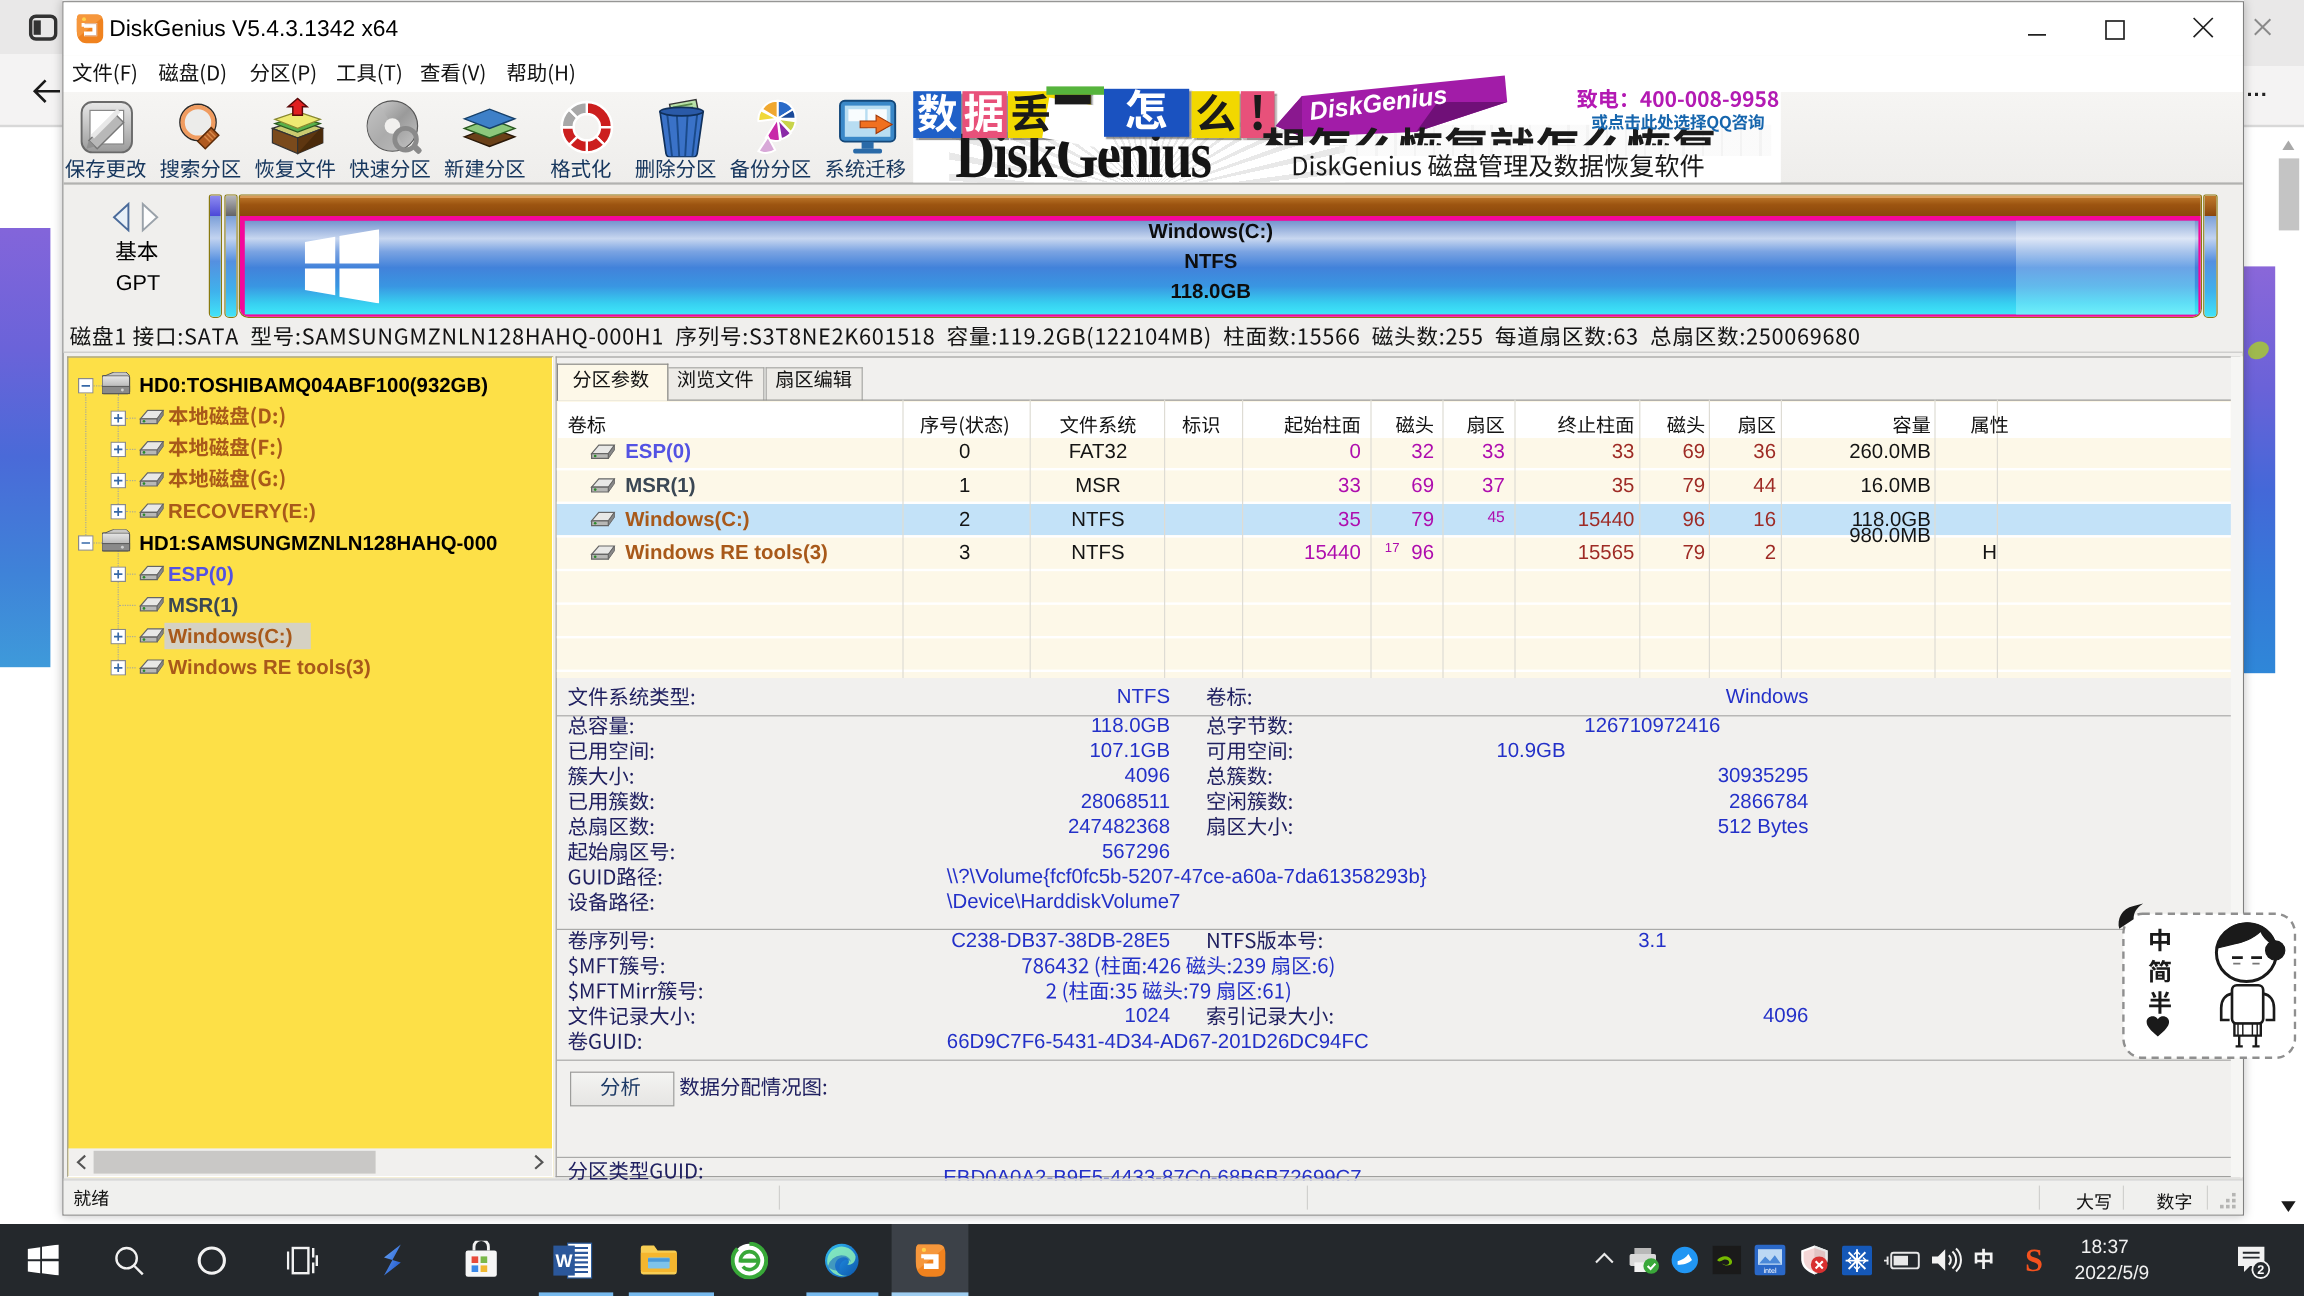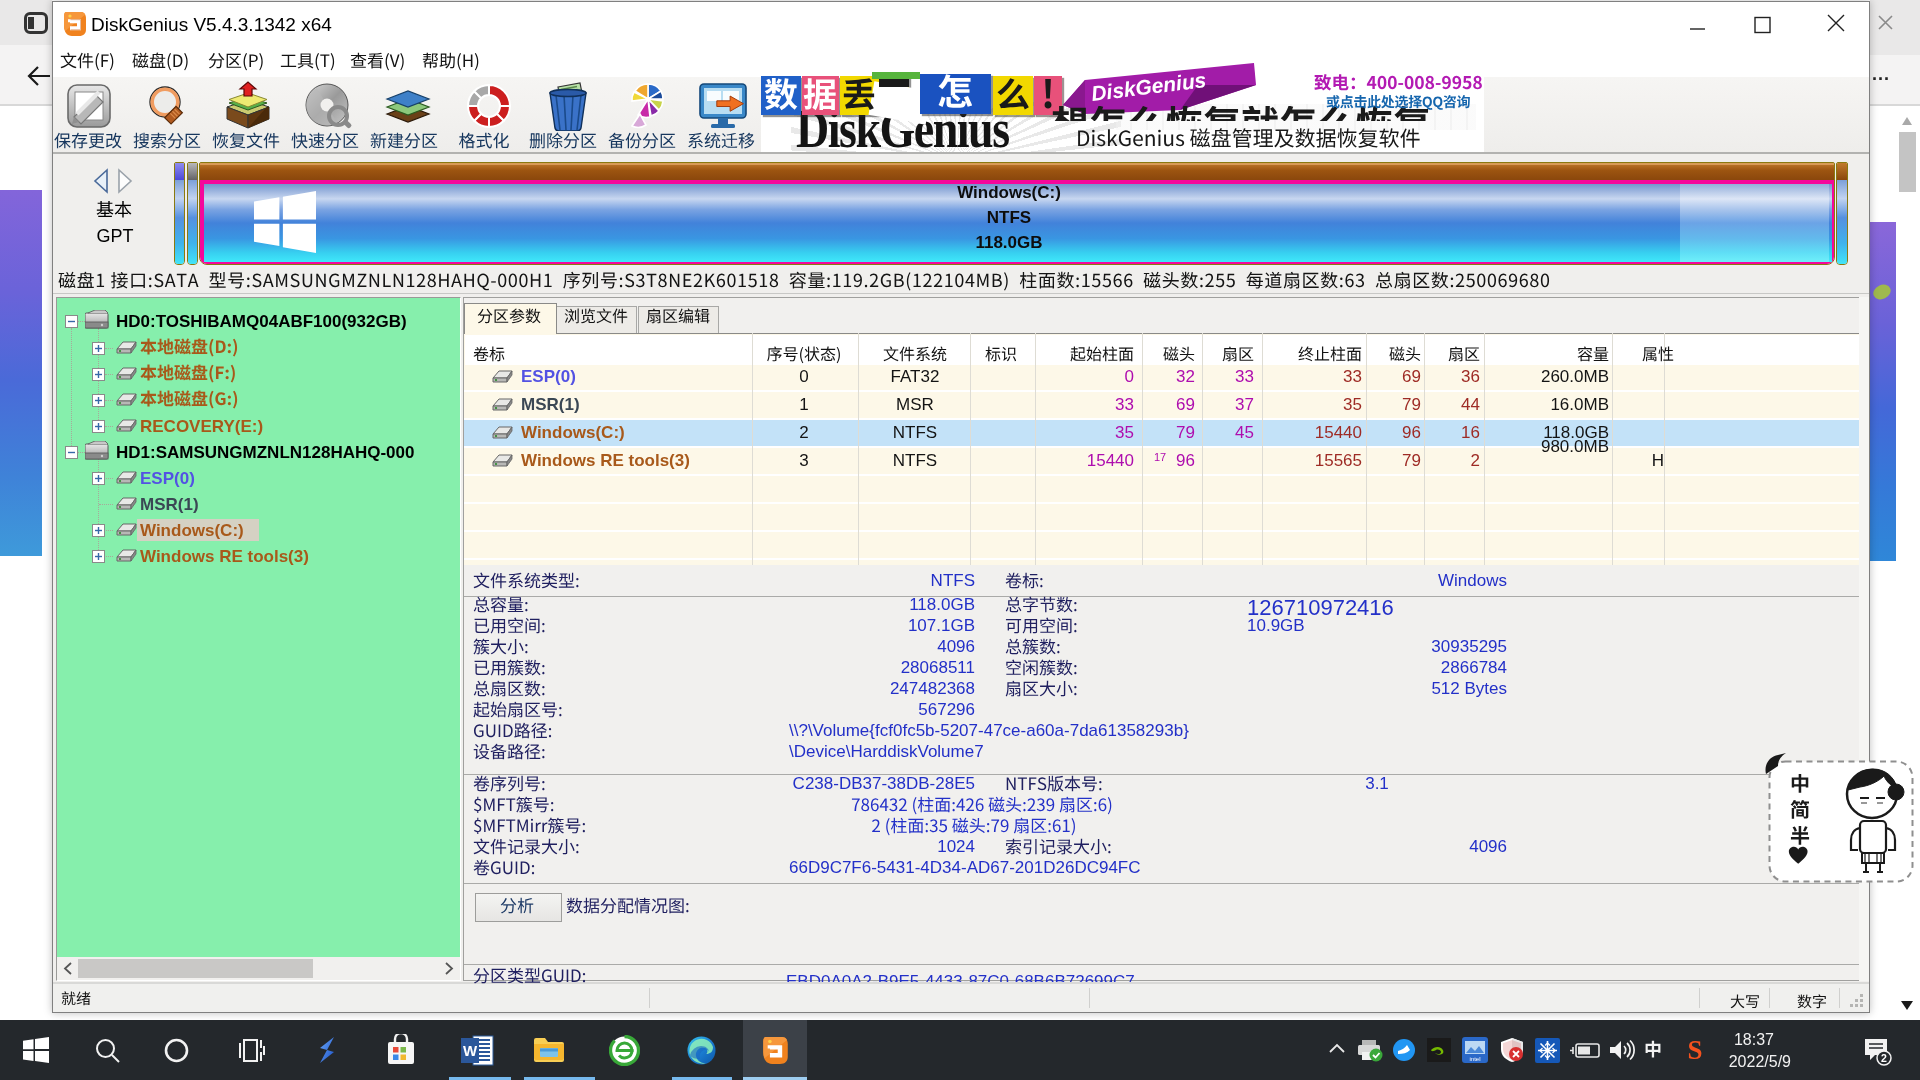--- a/index.html
+++ b/index.html
@@ -234,21 +234,21 @@
   <div class="a" style="left:1783px;top:160px;width:12px;height:103px;border:1px solid #8a7a10;border-radius:2px 2px 4px 4px;overflow:hidden">
     <div class="a" style="left:0;top:0;width:100%;height:17px;background:linear-gradient(#c07a2c,#8a470c)"></div>
     <div class="a" style="left:0;top:17px;width:100%;height:84px;background:linear-gradient(180deg,#7b9fd8 0%,#c2d3f0 22%,#5590e0 45%,#3fb2ec 75%,#41e4f8 100%)"></div>
   </div>
 
   <div class="a b" style="left:392px;top:178px;width:1128px;text-align:center;font-size:17px;line-height:25px;color:#0d0d0d">Windows(C:)<br>NTFS<br>118.0GB</div>
 
   <div class="a" style="left:0;top:264px;width:1816px;height:28px;background:#f0efed"></div>
   <div class="a" style="left:0;top:291px;width:1816px;height:1px;background:#c8c8c6"></div>
 
-  <div class="a" style="left:3px;top:295px;width:405px;height:684px;background:#86efac;border:1px solid #9a9a98;border-right-color:#fff;border-bottom-color:#fff">
+  <div class="a" style="left:3px;top:295px;width:405px;height:684px;background:#fde047;border:1px solid #9a9a98;border-right-color:#fff;border-bottom-color:#fff">
 
 <svg width="0" height="0" style="position:absolute">
   <defs>
     <g id="hdicon">
       <rect x="0" y="3" width="23" height="15" rx="1.5" fill="url(#hdg)" stroke="#555" stroke-width="1"></rect>
       <rect x="0" y="12" width="23" height="6" fill="#8a8a8a" stroke="#555" stroke-width=".8"></rect>
       <circle cx="17" cy="15" r="1.2" fill="#cfcfcf"></circle>
       <path d="M3 3L10 0h10l3 3" fill="#c8c8c8" stroke="#555" stroke-width=".8"></path>
     </g>
     <g id="pticon">
@@ -434,21 +434,21 @@
 <div class="a" style="left:1046px;top:70px;width:100px;text-align:right;font-size:17px;color:#141414">260.0MB</div>
 <div class="a" style="left:571px;top:98px;width:100px;text-align:right;font-size:17px;color:#ae0dae">33</div>
 <div class="a" style="left:632px;top:98px;width:100px;text-align:right;font-size:17px;color:#ae0dae">69</div>
 <div class="a" style="left:691px;top:98px;width:100px;text-align:right;font-size:17px;color:#ae0dae">37</div>
 <div class="a" style="left:799px;top:98px;width:100px;text-align:right;font-size:17px;color:#9e2b25">35</div>
 <div class="a" style="left:858px;top:98px;width:100px;text-align:right;font-size:17px;color:#9e2b25">79</div>
 <div class="a" style="left:917px;top:98px;width:100px;text-align:right;font-size:17px;color:#9e2b25">44</div>
 <div class="a" style="left:1046px;top:98px;width:100px;text-align:right;font-size:17px;color:#141414">16.0MB</div>
 <div class="a" style="left:571px;top:126px;width:100px;text-align:right;font-size:17px;color:#ae0dae">35</div>
 <div class="a" style="left:632px;top:126px;width:100px;text-align:right;font-size:17px;color:#ae0dae">79</div>
-<div class="a" style="left:691px;top:126px;width:100px;text-align:right;font-size:17px;color:#ae0dae">45</div>
+<div class="a" style="left:691px;top:126px;width:100px;text-align:right;font-size:13px;color:#ae0dae">45</div>
 <div class="a" style="left:799px;top:126px;width:100px;text-align:right;font-size:17px;color:#9e2b25">15440</div>
 <div class="a" style="left:858px;top:126px;width:100px;text-align:right;font-size:17px;color:#9e2b25">96</div>
 <div class="a" style="left:917px;top:126px;width:100px;text-align:right;font-size:17px;color:#9e2b25">16</div>
 <div class="a" style="left:1046px;top:126px;width:100px;text-align:right;font-size:17px;color:#141414">118.0GB</div>
 <div class="a" style="left:571px;top:154px;width:100px;text-align:right;font-size:17px;color:#ae0dae">15440</div>
 <div class="a" style="left:632px;top:154px;width:100px;text-align:right;font-size:17px;color:#ae0dae">96</div>
 <div class="a" style="left:691px;top:154px;width:100px;text-align:left;font-size:11px;color:#ae0dae">17</div>
 <div class="a" style="left:799px;top:154px;width:100px;text-align:right;font-size:17px;color:#9e2b25">15565</div>
 <div class="a" style="left:858px;top:154px;width:100px;text-align:right;font-size:17px;color:#9e2b25">79</div>
 <div class="a" style="left:917px;top:154px;width:100px;text-align:right;font-size:17px;color:#9e2b25">2</div>
@@ -469,21 +469,21 @@
 <div class="a" style="left:252px;top:361px;width:260px;text-align:right;font-size:17px;color:#2330c8">28068511</div>
 <div class="a" style="left:252px;top:382px;width:260px;text-align:right;font-size:17px;color:#2330c8">247482368</div>
 <div class="a" style="left:252px;top:403px;width:260px;text-align:right;font-size:17px;color:#2330c8">567296</div>
 <div class="a" style="left:252px;top:477px;width:260px;text-align:right;font-size:17px;color:#2330c8">C238-DB37-38DB-28E5</div>
 <div class="a" style="left:252px;top:540px;width:260px;text-align:right;font-size:17px;color:#2330c8">1024</div>
 <div class="a" style="left:326px;top:424px;font-size:17px;color:#2330c8">\\?\Volume{fcf0fc5b-5207-47ce-a60a-7da61358293b}</div>
 <div class="a" style="left:326px;top:445px;font-size:17px;color:#2330c8">\Device\HarddiskVolume7</div>
 <div class="a" style="left:326px;top:561px;font-size:17px;color:#2330c8">66D9C7F6-5431-4D34-AD67-201D26DC94FC</div>
 <div class="a" style="left:323px;top:675px;font-size:17px;color:#2330c8">EBD0A0A2-B9E5-4433-87C0-68B6B72699C7</div>
 <div class="a" style="left:784px;top:274px;width:260px;text-align:right;font-size:17px;color:#2330c8">Windows</div>
-<div class="a" style="left:784px;top:298px;width:260px;text-align:left;font-size:22px;color:#2330c8">126710972416</div>
+<div class="a" style="left:784px;top:298px;width:260px;text-align:center;font-size:17px;color:#2330c8">126710972416</div>
 <div class="a" style="left:784px;top:319px;width:260px;text-align:left;font-size:17px;color:#2330c8">10.9GB</div>
 <div class="a" style="left:784px;top:340px;width:260px;text-align:right;font-size:17px;color:#2330c8">30935295</div>
 <div class="a" style="left:784px;top:361px;width:260px;text-align:right;font-size:17px;color:#2330c8">2866784</div>
 <div class="a" style="left:784px;top:382px;width:260px;text-align:right;font-size:17px;color:#2330c8">512 Bytes</div>
 <div class="a" style="left:784px;top:477px;width:260px;text-align:center;font-size:17px;color:#2330c8">3.1</div>
 <div class="a" style="left:784px;top:540px;width:260px;text-align:right;font-size:17px;color:#2330c8">4096</div>
 
   </div>
 
   <div class="a" style="left:1806px;top:295px;width:10px;height:684px;background:#f6f6f4"></div>

